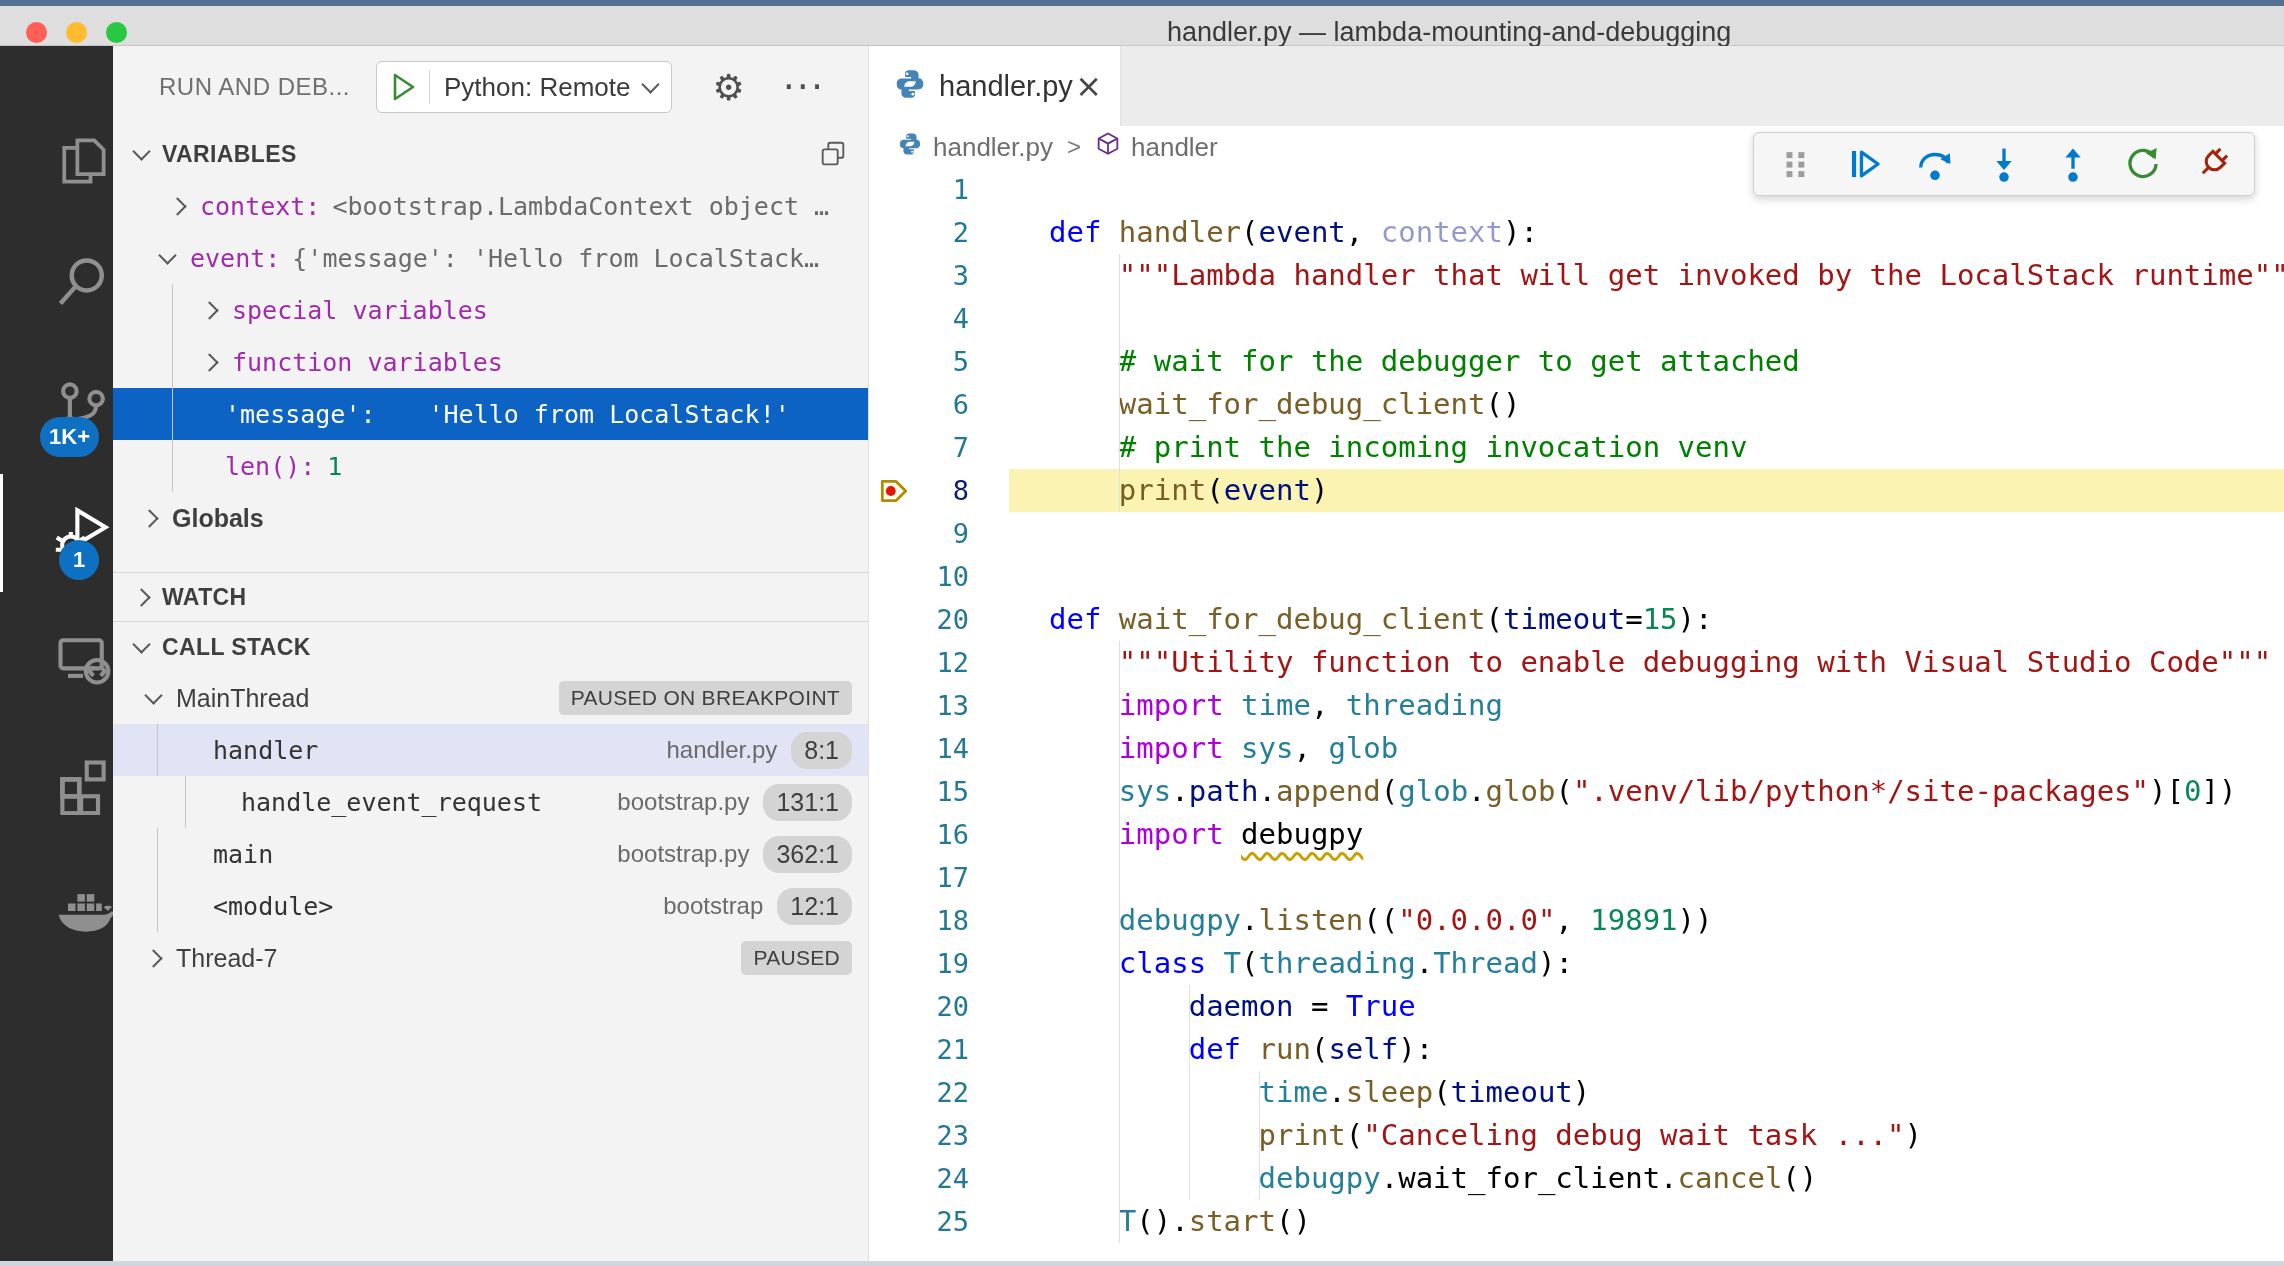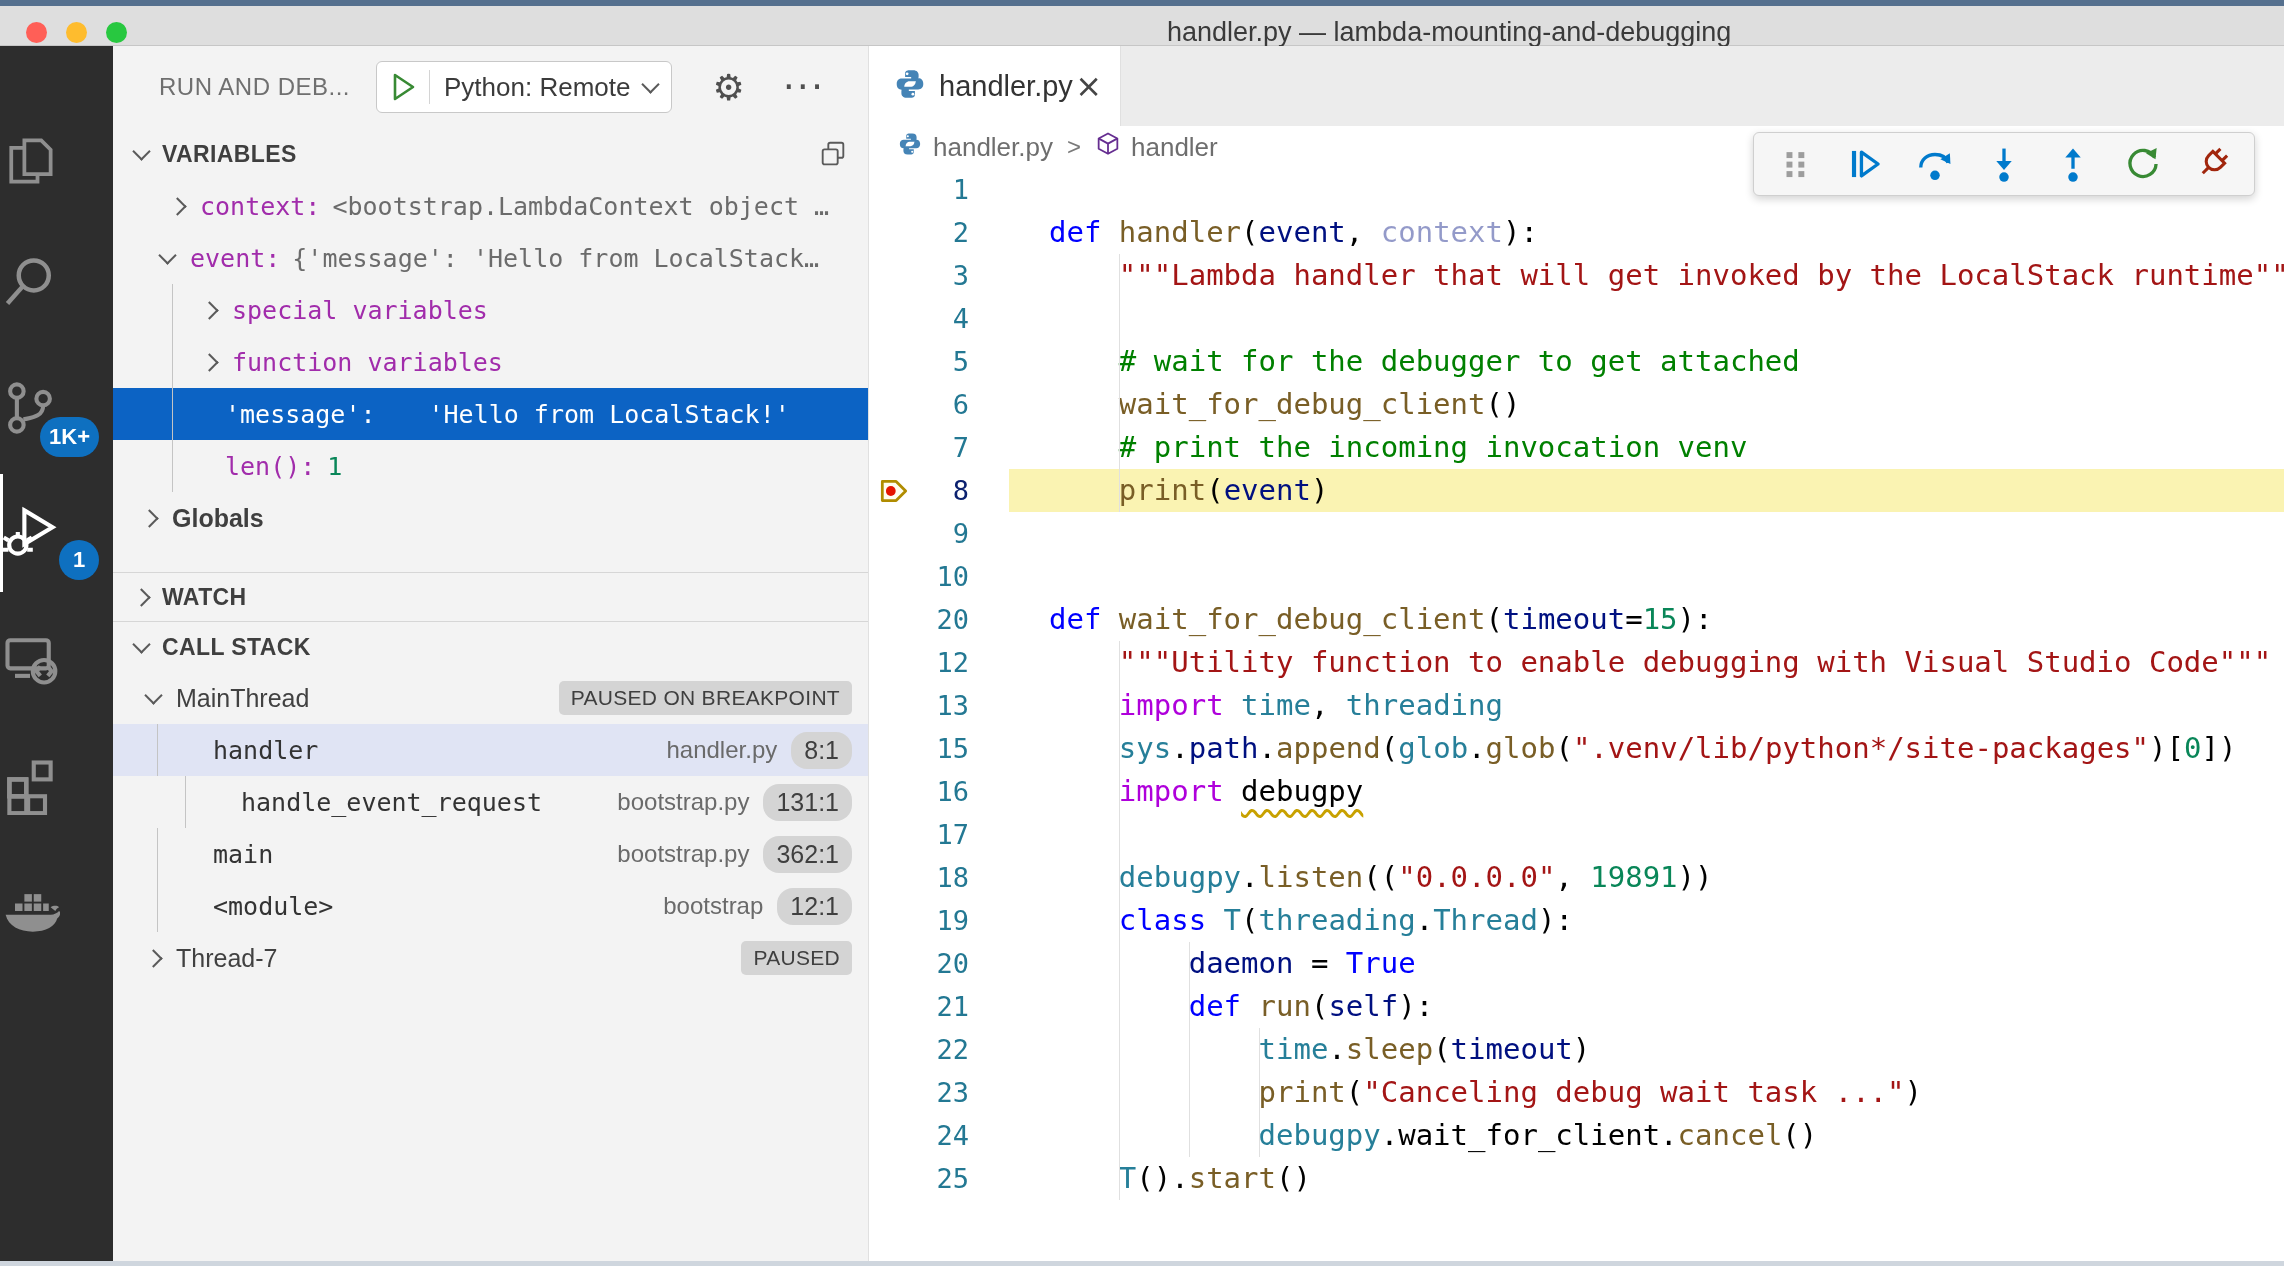--- a/index.html
+++ b/index.html
@@ -10,21 +10,21 @@
   #top-strip { position:absolute; top:0; left:0; right:0; height:6px; background:#55708e; }
   #titlebar { position:absolute; top:6px; left:0; right:0; height:40px; background:#dedede; border-bottom:1px solid #c6c6c6; }
   .tl { position:absolute; top:16px; width:21px; height:21px; border-radius:50%; }
   #tl-close { left:26px; background:#ff5f57; }
   #tl-min   { left:66px; background:#febc2e; }
   #tl-max   { left:106px; background:#28c840; }
   #window-title { position:absolute; left:1167px; top:11px; font-size:27px; color:#3a3a3a; }
 
   
   #activitybar { position:absolute; top:46px; left:0; width:113px; bottom:0; background:#2d2d2d; }
-  .ab-item { position:absolute; left:0; width:113px; height:118px; display:flex; align-items:center; justify-content:flex-start; }
+  .ab-item { position:absolute; left:0; width:113px; height:118px; display:flex; align-items:center; justify-content:flex-end; }
   .ab-item svg { width:60px; height:60px; }
   .ab-badge { position:absolute; right:14px; bottom:12px; background:#0e70c0; color:#fff; font-size:22px; font-weight:bold;
               border-radius:20px; min-width:40px; height:40px; padding:0 9px; display:flex; align-items:center; justify-content:center; }
   .ab-active-bar { position:absolute; left:0; width:3px; background:#ffffff; }
 
   
   #sidebar { position:absolute; top:46px; left:113px; width:755px; bottom:0; background:#f3f3f3; }
   #sb-header { height:82px; display:flex; align-items:center; padding:0 26px 0 46px; }
   #sb-title { font-size:24px; color:#6f6f6f; letter-spacing:.5px; white-space:nowrap; }
   #launch-box { margin-left:26px; height:52px; background:#fff; border:1px solid #c8c8c8; border-radius:6px;
@@ -482,20 +482,27 @@
       <div class="code-line">
         <div class="gutter">
           <span class="bp-slot"></span>
           <span class="ln">13</span>
         </div>
         <div class="content"><span class="iguide" style="left: 4ch;"></span><span>    <span class="tk-i">import </span><span class="tk-t">time</span><span class="tk-d">, </span><span class="tk-t">threading</span></span></div>
       </div>
       <div class="code-line">
         <div class="gutter">
           <span class="bp-slot"></span>
+          <span class="ln">14</span>
+        </div>
+        <div class="content"><span class="iguide" style="left: 4ch;"></span><span>    <span class="tk-i">import </span><span class="tk-t">sys</span><span class="tk-d">, </span><span class="tk-t">glob</span></span></div>
+      </div>
+      <div class="code-line">
+        <div class="gutter">
+          <span class="bp-slot"></span>
           <span class="ln">15</span>
         </div>
         <div class="content"><span class="iguide" style="left: 4ch;"></span><span>    <span class="tk-t">sys</span><span class="tk-d">.</span><span class="tk-v">path</span><span class="tk-d">.</span><span class="tk-f">append</span><span class="tk-d">(</span><span class="tk-t">glob</span><span class="tk-d">.</span><span class="tk-f">glob</span><span class="tk-d">(</span><span class="tk-s">".venv/lib/python*/site-packages"</span><span class="tk-d">)[</span><span class="tk-n">0</span><span class="tk-d">])</span></span></div>
       </div>
       <div class="code-line">
         <div class="gutter">
           <span class="bp-slot"></span>
           <span class="ln">16</span>
         </div>
         <div class="content"><span class="iguide" style="left: 4ch;"></span><span>    <span class="tk-i">import </span><span class="tk-w">debugpy</span></span></div>

